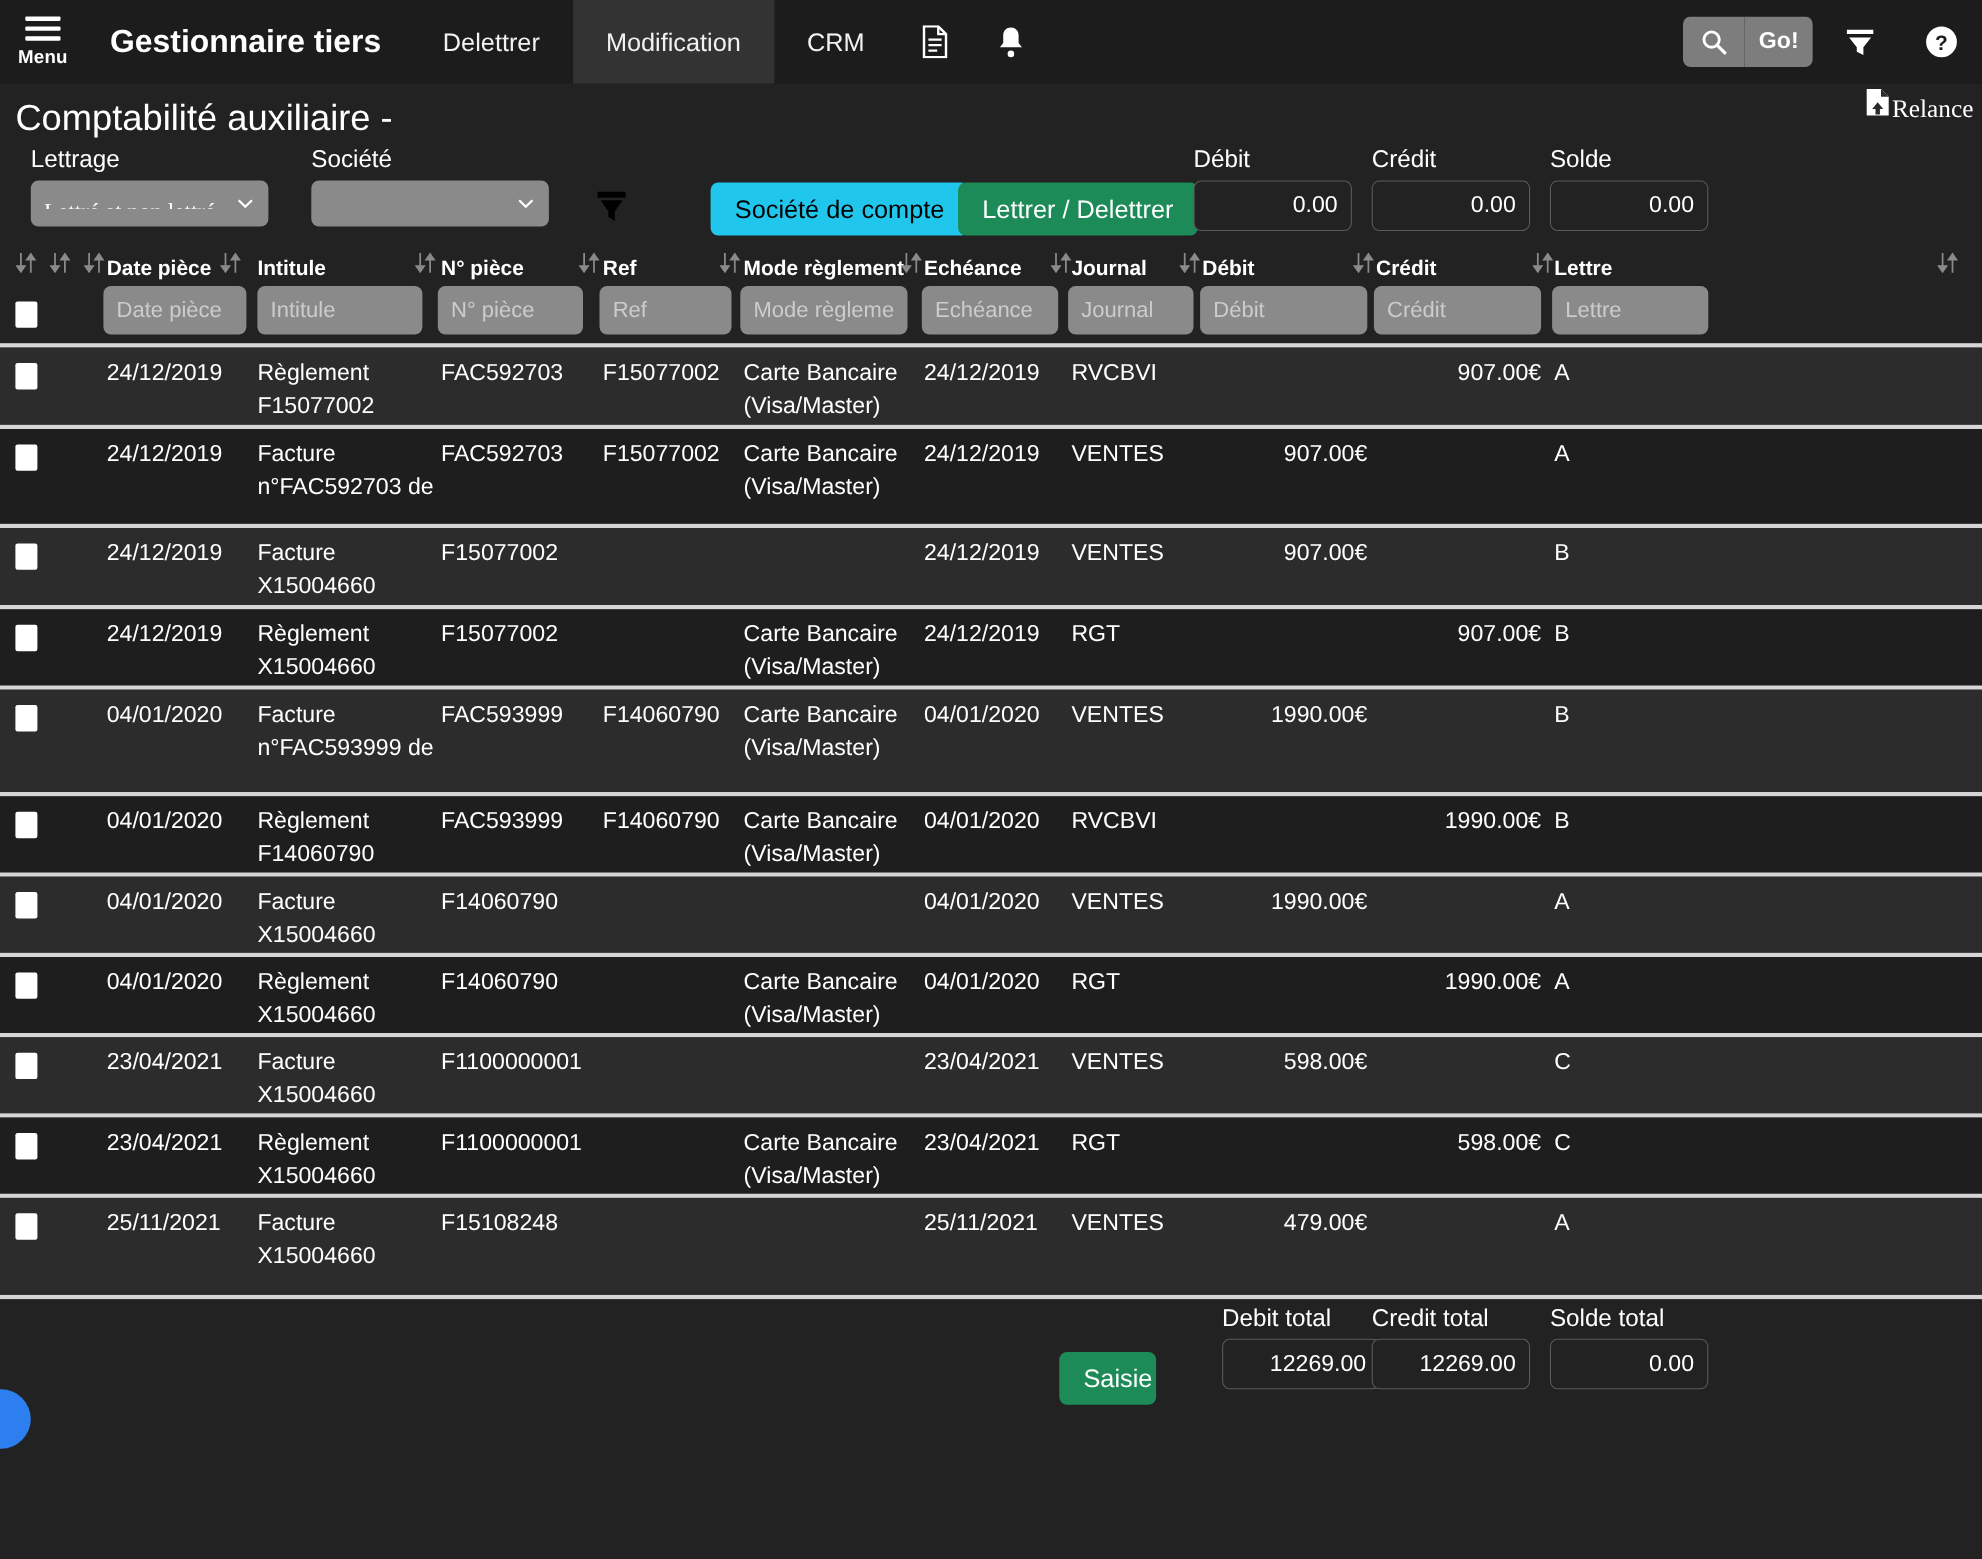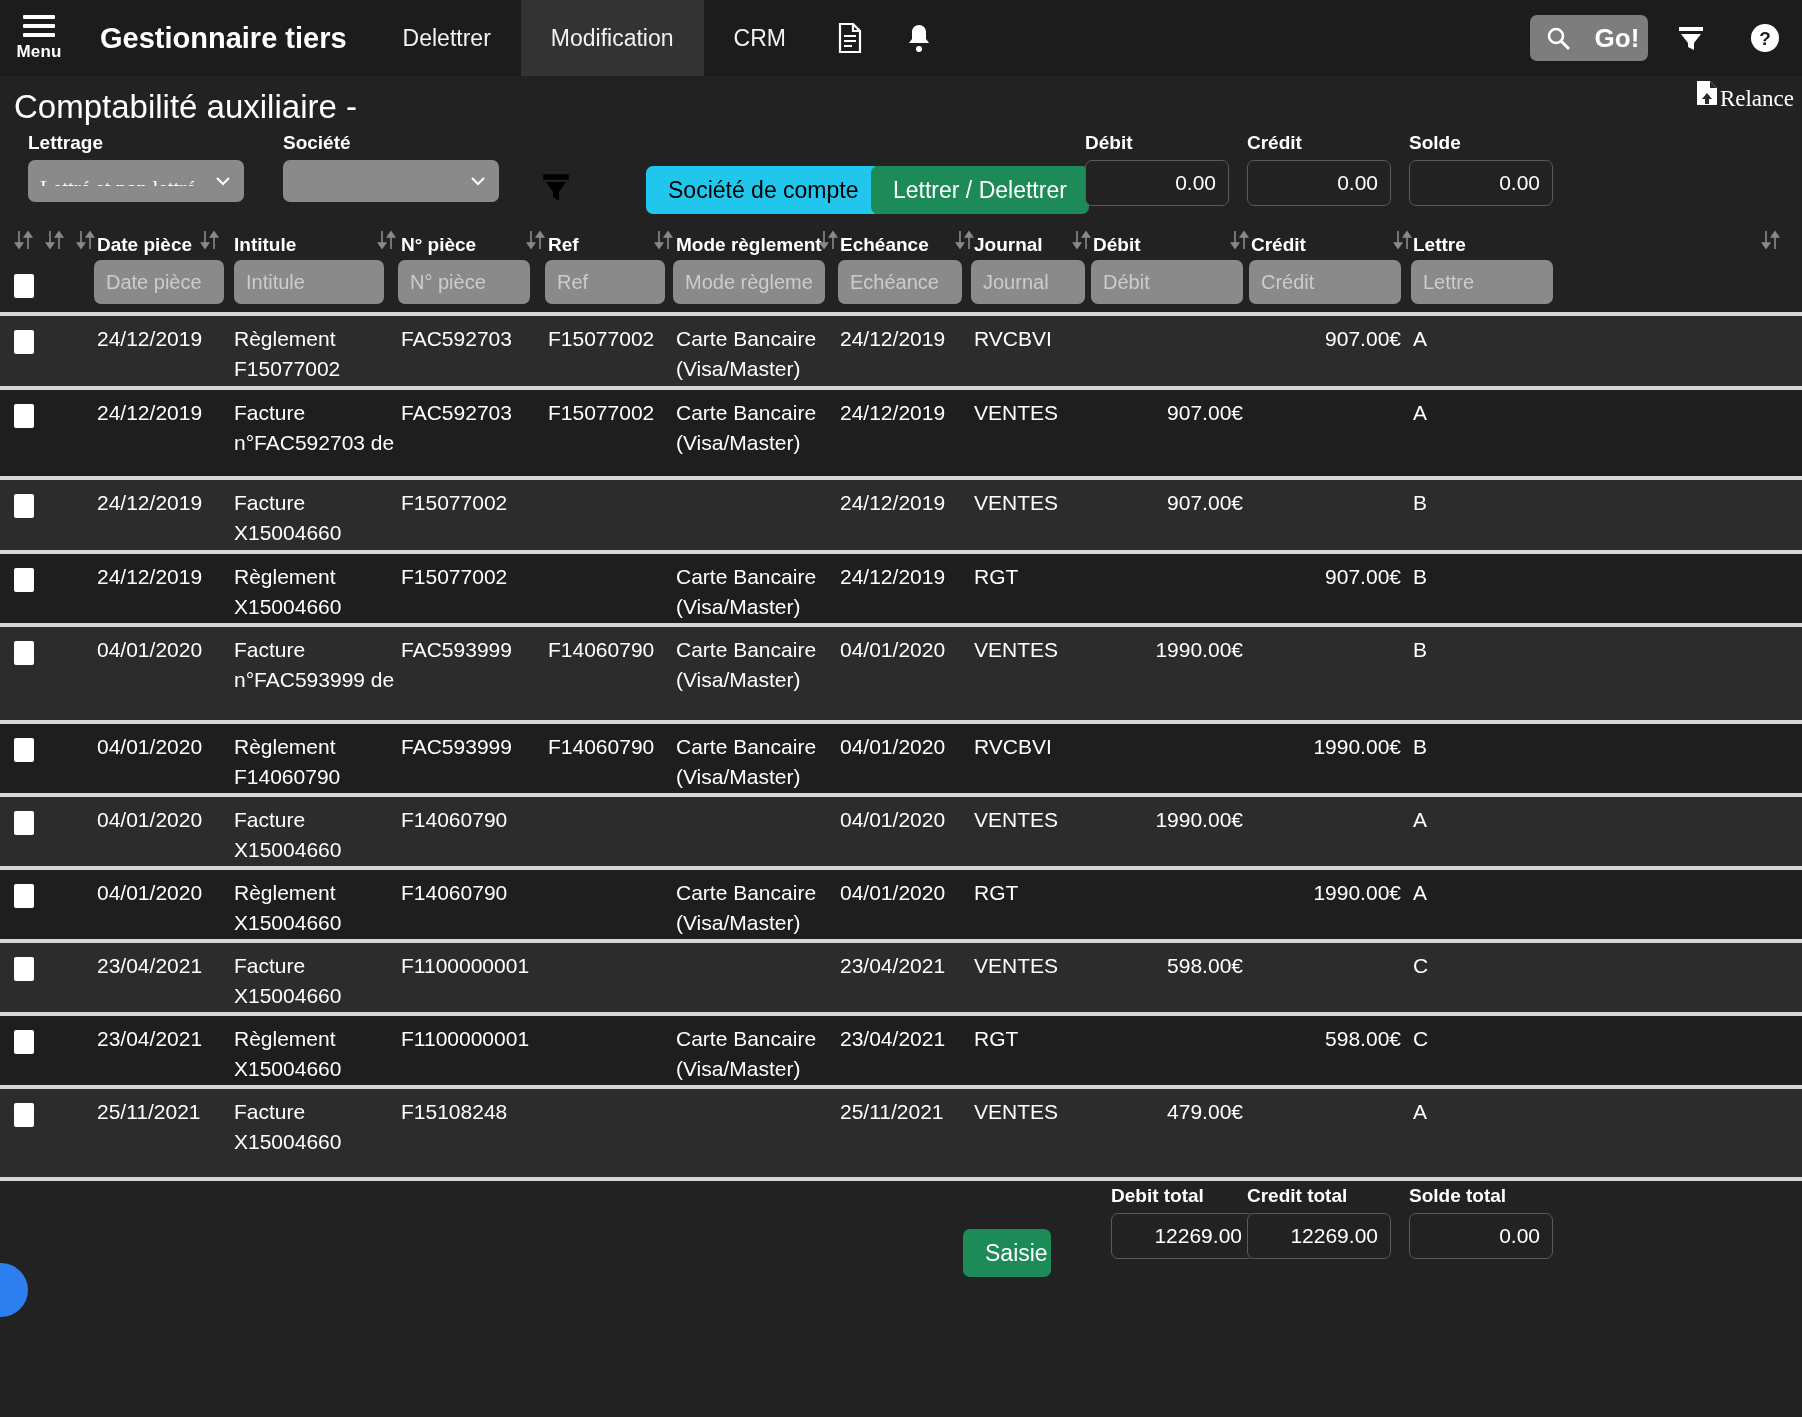--- a/index.html
+++ b/index.html
@@ -42,37 +42,37 @@
     width: 56px; height: 46px; background: #7d7d7d;
     display: flex; align-items: center; justify-content: center;
   }
   .s-input {
     width: 248px; height: 46px; background: #6e6e6e; border: 0; outline: 0;
     color: #fff; font-size: 21px; font-family: inherit; padding: 0 14px;
   }
   .s-input::placeholder { color: #c9c9c9; }
   .s-go {
     width: 62px; height: 46px; background: #7d7d7d; border: 0; color: #fff;
-    font-size: 26px; font-weight: bold; font-family: inherit; cursor: pointer;
+    font-size: 21px; font-weight: bold; font-family: inherit; cursor: pointer;
   }
   .hdr-tool { display:flex; align-items:center; padding: 0 22px; cursor: pointer; }
 
   
   .titlerow { position: relative; padding: 12px 0 0 14px; height: 56px; }
   .pagetitle { font-size: 33px; font-weight: normal; color: #fff; }
   .relance {
     position: absolute; right: 8px; top: 4px;
     display: flex; align-items: flex-end; gap: 2px; cursor: pointer;
     font-family: "Liberation Serif", serif; font-size: 23px; color: #fff;
   }
 
   
   .filterbar { position: relative; height: 92px; }
   .fgroup { position: absolute; }
-  .flabel { font-size: 19px; font-weight: bold; margin-bottom: 6px; display:block; }
+  .flabel { font-size: 22px; font-weight: normal; margin-bottom: 6px; display:block; }
   .fselect {
     background: #8a8a8a; border: 0; border-radius: 7px; color: #fff;
     font-family: Liberation Serif, serif; font-size: 21px; height: 42px; padding: 16px 12px;
     appearance: none; -webkit-appearance: none; cursor: pointer; outline: 0;
   }
   .selwrap { position: relative; display: inline-block; }
   .selwrap .chev {
     position: absolute; right: 12px; top: 12px; pointer-events: none;
   }
   .btn {

